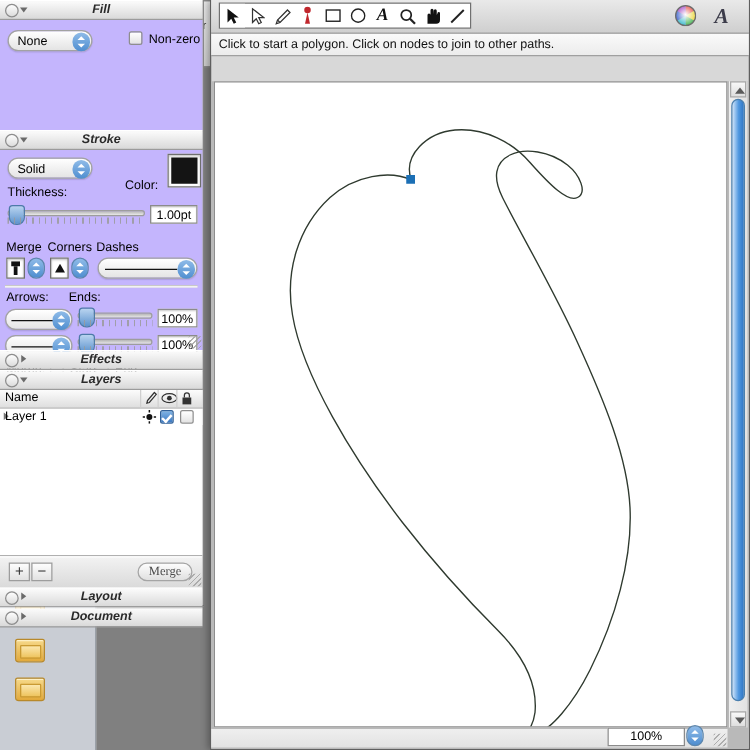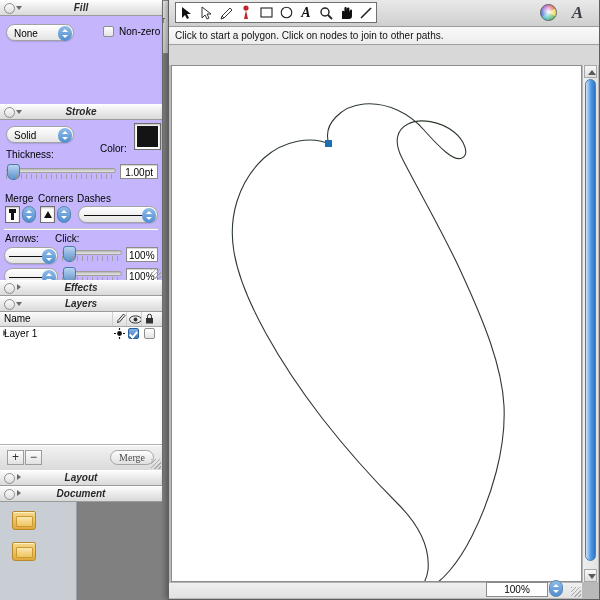--- a/index.html
+++ b/index.html
@@ -307,21 +307,21 @@
     <div class="popup" style="position:absolute;left:78px;top:86px;width:80px;padding-left:0">
       <svg width="58" height="17" style="position:absolute;left:5px;top:0">
         <line x1="0" y1="8.5" x2="58" y2="8.5" stroke="#111" stroke-width="1"></line>
       </svg>
       <span class="arrowbox"></span>
     </div>
 
     <div class="sep" style="position:absolute;left:4px;right:4px;top:108px"></div>
 
     <span class="label" style="position:absolute;left:5px;top:113px">Arrows:</span>
-    <span class="label" style="position:absolute;left:55px;top:113px">Click:</span>
+    <span class="label" style="position:absolute;left:55px;top:113px">Ends:</span>
 
     <div class="popup" style="position:absolute;left:4px;top:127px;width:54px;padding-left:0">
       <svg width="34" height="17" style="position:absolute;left:4px;top:0">
         <line x1="0" y1="8.5" x2="34" y2="8.5" stroke="#111" stroke-width="1"></line>
       </svg>
       <span class="arrowbox"></span>
     </div>
     <div style="position:absolute;left:62px;top:130px;width:60px">
       <div class="slider-track">
         <div class="slider-knob" style="left:0px"></div>

